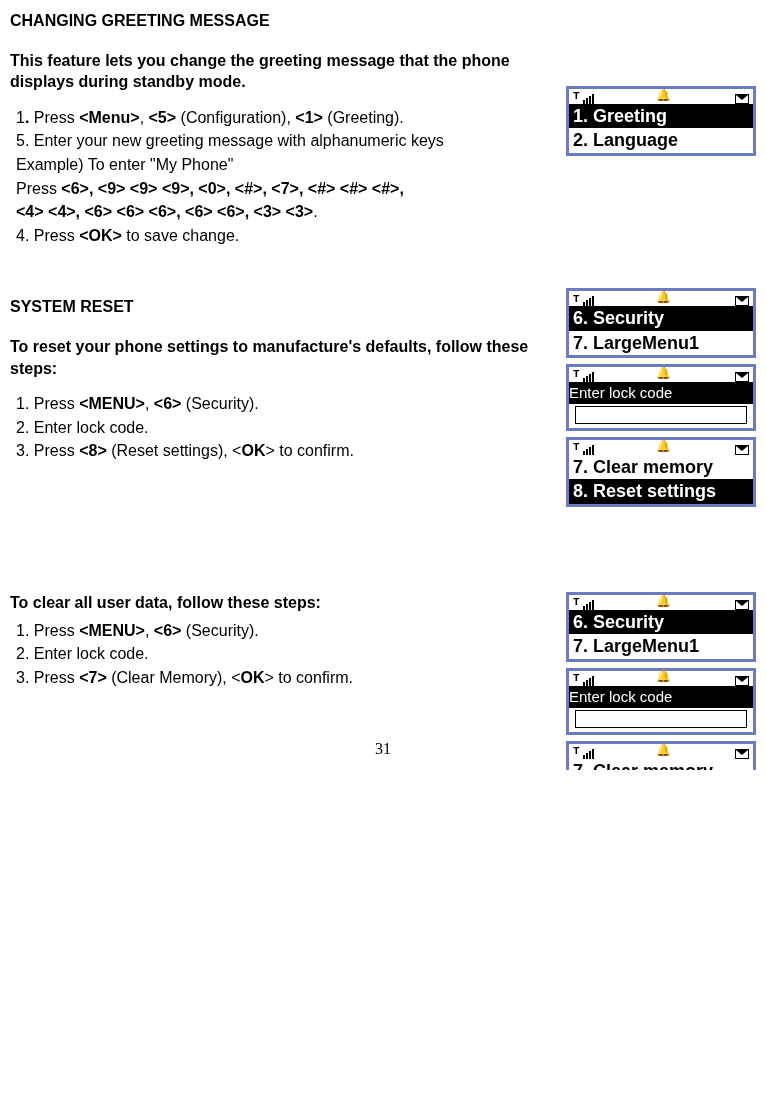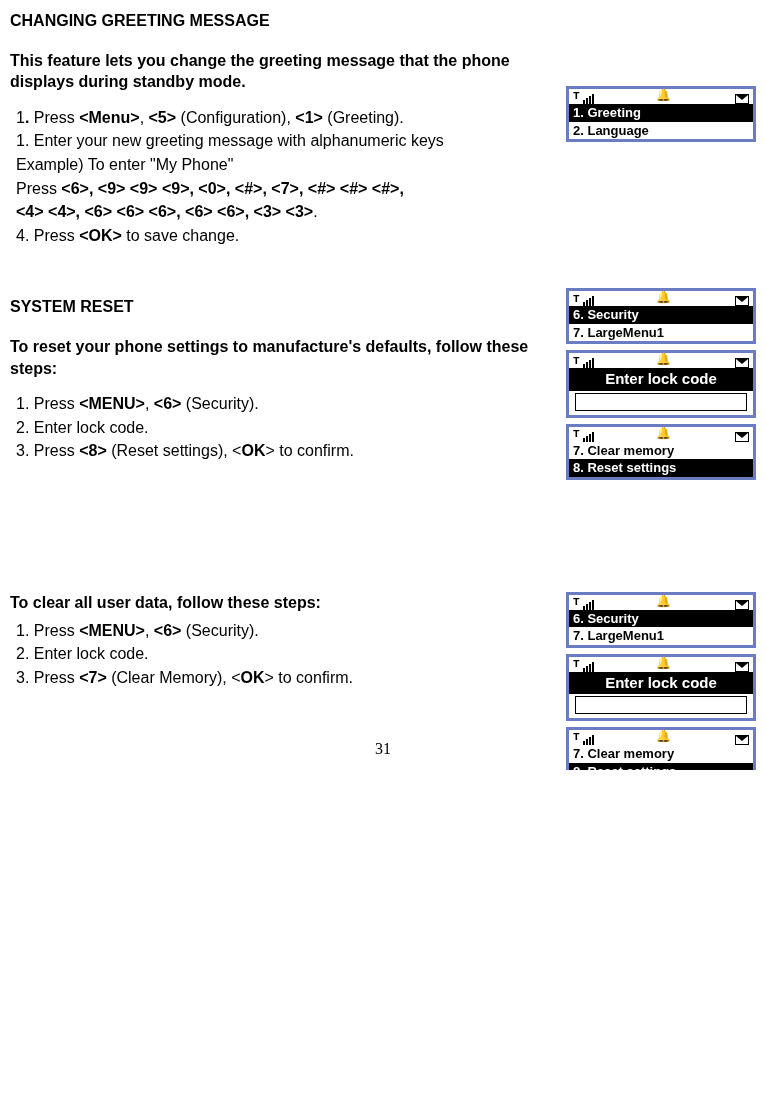--- a/index.html
+++ b/index.html
@@ -54,35 +54,35 @@
 .sigtxt { font-weight: bold; margin-right: 2px; font-size: 11px;}
 .bar { width: 2px; background:#000; display:inline-block;}
 .b1{height:4px}.b2{height:6px}.b3{height:8px}.b4{height:10px}
 .bell { font-size: 12px; }
 .mail {
   width: 12px; height: 8px; border:1px solid #000; position:relative;
 }
 .mail:before{content:"";position:absolute;top:0;left:0;width:0;height:0;
 border-left:6px solid transparent;border-right:6px solid transparent;border-top:5px solid #000;}
 .row {
-  font-size: 13px;
+  font-size: 18px;
   font-weight: bold;
   padding: 0px 4px;
   white-space: nowrap;
   font-family: Arial, sans-serif;
 }
 .row.sel { background:#000; color:#fff; }
 .inputrow {
   margin: 2px 6px 4px 6px;
   height: 16px;
   border: 1px solid #000;
   background:#fff;
 }
 .titlebar {
-  background:#000; color:#fff; font-weight:bold; text-align:center;
+  background:#000; color:#fff; font-weight:normal; 
   font-size: 15px; padding: 1px 0; font-family: Arial, sans-serif;
 }
 .steps { margin: 6px; }
 .steps div { margin: 0 0 2px 0; }
 .indent1 { margin-left: 14px; }
 .indent3 { margin-left: 76px; }
 .indent35 { margin-left: 64px; }
 .pagenum {
   text-align: center;
   font-family: "Times New Roman", serif;
@@ -111,21 +111,21 @@
       <div class="row sel">1. Greeting</div>
       <div class="row">2. Language</div>
     </div>
   </div>
 
   <h2>CHANGING GREETING MESSAGE</h2>
   <div class="intro textcol">This feature lets you change the greeting message that the phone displays during standby mode.</div>
 
   <div class="steps textcol">
     <div><span> 1</span><b>.</b><span> Press </span><b>&lt;Menu&gt;</b><span>, </span><b>&lt;5&gt;</b><span> (Configuration), </span><b>&lt;1&gt;</b><span> (Greeting).</span></div>
-    <div> 1. Enter your new greeting message with alphanumeric keys</div>
+    <div> 5. Enter your new greeting message with alphanumeric keys</div>
     <div class="indent3">Example) To enter "My Phone"</div>
     <div class="indent35"><span>Press </span><b>&lt;6&gt;, &lt;9&gt; &lt;9&gt; &lt;9&gt;, &lt;0&gt;, &lt;#&gt;, &lt;7&gt;, &lt;#&gt; &lt;#&gt; &lt;#&gt;,</b></div>
     <div class="indent35"><b>&lt;4&gt; &lt;4&gt;, &lt;6&gt; &lt;6&gt; &lt;6&gt;, &lt;6&gt; &lt;6&gt;, &lt;3&gt; &lt;3&gt;</b><span>.</span></div>
     <div><span>   4. Press </span><b>&lt;OK&gt;</b><span> to save change.</span></div>
   </div>
 </div>
 
 <div class="section" style="margin-top:40px;">
   <div class="screens" style="top:-8px;">
     <div class="screen">

